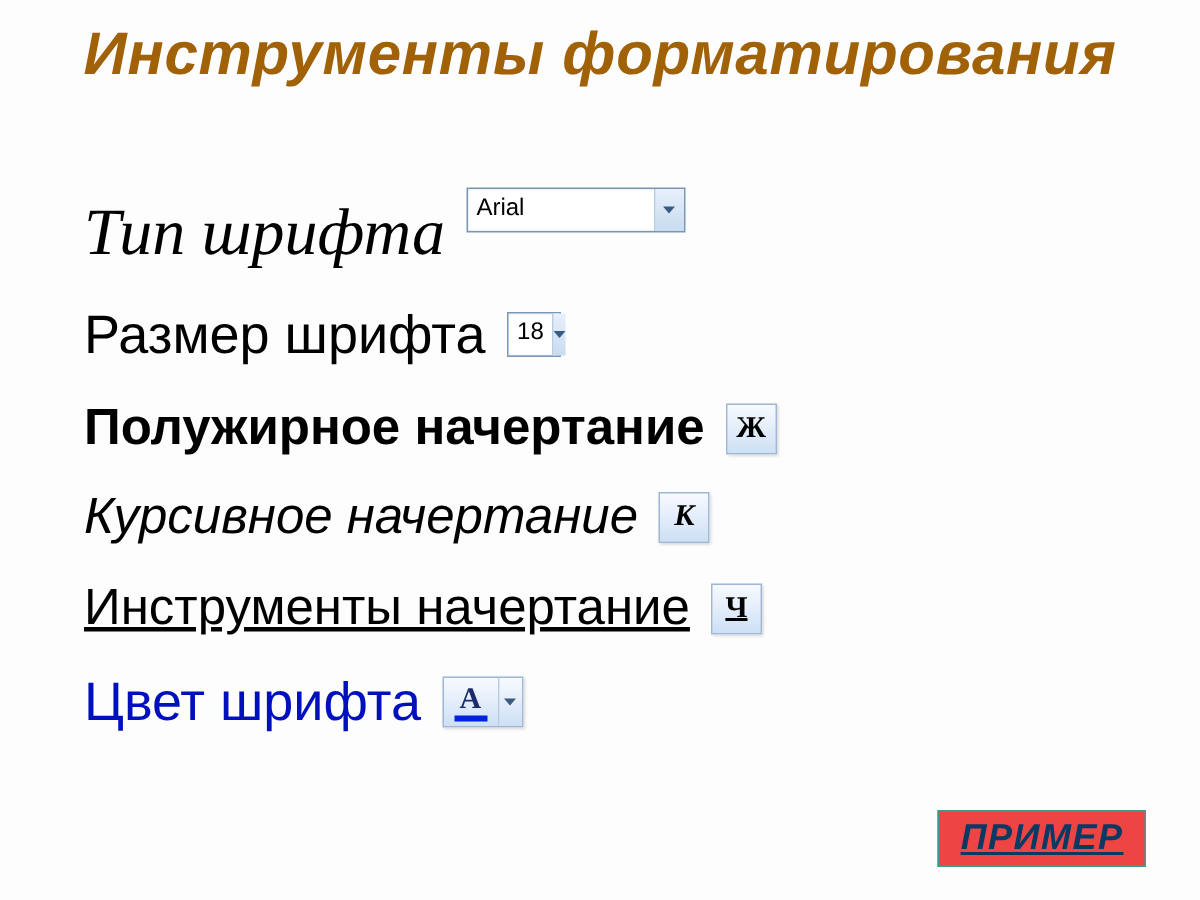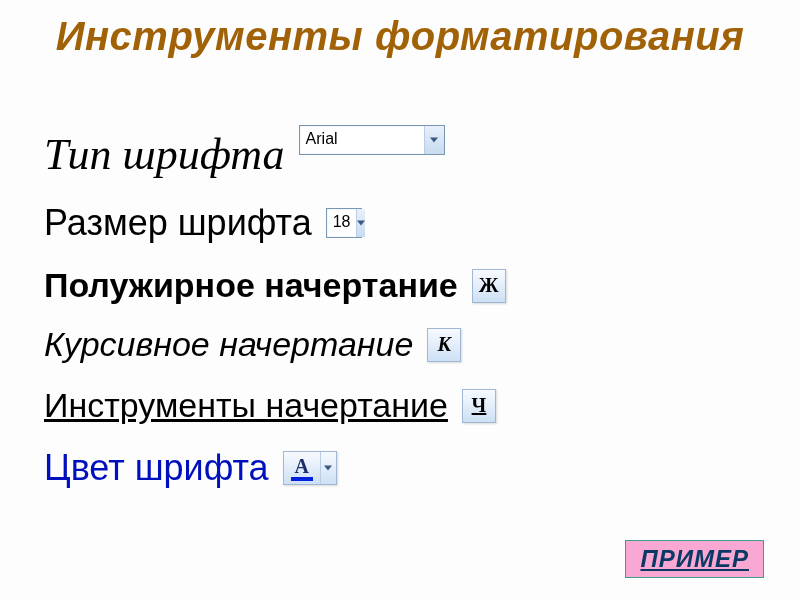--- a/index.html
+++ b/index.html
@@ -17,21 +17,21 @@
     font-weight: bold;
     font-style: italic;
     font-family: Arial, sans-serif;
     text-align: center;
     padding: 14px 0 6px 0;
     letter-spacing: 0.5px;
   }
   .row {
     display: flex;
     align-items: center;
-    padding-left: 44px;
+    padding-left: 56px;
     margin-top: 18px;
   }
   .label {
     font-size: 36px;
     color: #000;
     margin-right: 14px;
   }
   .font-type-label {
     font-family: "Times New Roman", serif;
     font-style: italic;
@@ -146,21 +146,21 @@
     display: flex;
     align-items: center;
     justify-content: center;
   }
 
   
   .example-btn {
     position: absolute;
     right: 36px;
     bottom: 22px;
-    background: #f9a8d4;
+    background: #ef4444;
     border: 1px solid #3a9e8e;
     padding: 4px 14px;
     font-family: Arial, sans-serif;
     font-size: 24px;
     font-weight: bold;
     font-style: italic;
     color: #0a3a63;
     text-decoration: underline;
     letter-spacing: 1px;
   }

